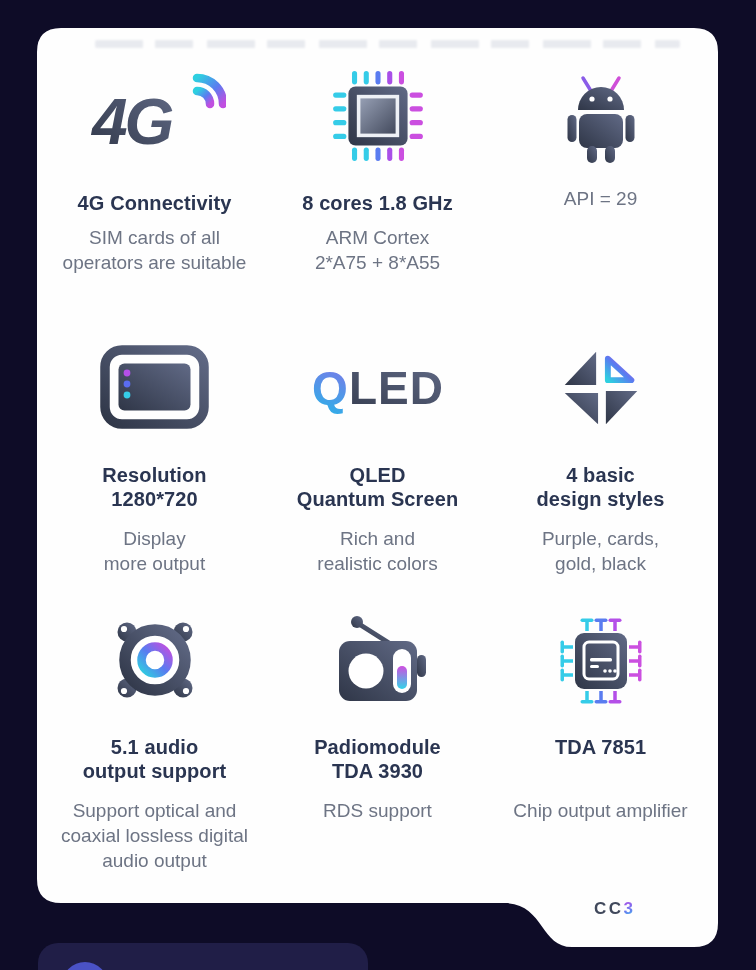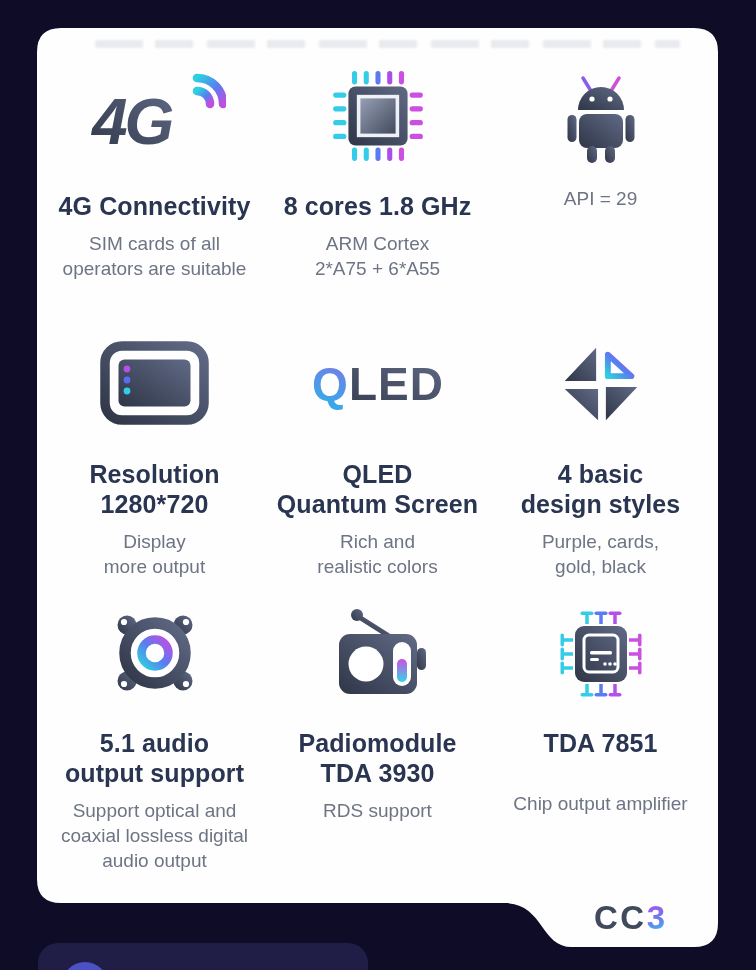--- a/index.html
+++ b/index.html
@@ -16,30 +16,30 @@
     opacity:.45;filter:blur(1.2px);
   }
   .grid{
     position:absolute;left:37px;top:28px;width:681px;height:875px;
     display:grid;grid-template-columns:repeat(3,1fr);grid-template-rows:repeat(3,1fr);
     padding:28px 6px 30px 6px;
   }
   .cell{display:flex;flex-direction:column;align-items:center;text-align:center;}
   .icon-box{height:120px;display:flex;align-items:center;justify-content:center;}
   .title{
-    margin-top:15px;font-size:25px;line-height:1.2;font-weight:bold;
+    margin-top:15px;font-size:20px;line-height:1.2;font-weight:bold;
     color:#2a3551;white-space:pre-line;letter-spacing:.1px;
   }
   .subtitle{
     margin-top:10px;font-size:19px;line-height:1.32;color:#6d7484;white-space:pre-line;
   }
   .r23 .title{min-height:53px;}
   .cc3{
     position:absolute;left:594px;top:899px;
-    font-size:33px;font-weight:800;letter-spacing:2.5px;color:#41495c;
+    font-size:17px;font-weight:800;letter-spacing:2.5px;color:#41495c;
   }
   .cc3 .three{
     background:linear-gradient(160deg,#b04fe8 10%,#6a7cf0 55%,#35cce8 95%);
     -webkit-background-clip:text;background-clip:text;color:transparent;
     font-weight:800;
   }
   .teaser{
     position:absolute;left:38px;top:943px;width:330px;height:40px;
     background:#201e47;border-radius:20px 20px 0 0;
   }
@@ -128,21 +128,21 @@
         <rect x="36" y="81" width="5" height="13" rx="2.5" fill="#35cce8"></rect>
         <rect x="47.5" y="81" width="5" height="13" rx="2.5" fill="#5a7cf0"></rect>
         <rect x="59" y="81" width="5" height="13" rx="2.5" fill="#a94fe8"></rect>
         <rect x="70.5" y="81" width="5" height="13" rx="2.5" fill="#cb4fe0"></rect>
         <rect x="21" y="21" width="58" height="58" rx="7" fill="url(#g-slate)"></rect>
         <rect x="31" y="31" width="38" height="38" fill="url(#g-slate-inner)" stroke="#eef1f6" stroke-width="3.5"></rect>
       </svg>
     </div>
     <div class="title">8 cores 1.8 GHz</div>
     <div class="subtitle">ARM Cortex
-2*A75 + 6*A55</div>
+2*A75 + 8*A55</div>
   </div>
 
   <div class="cell">
     <div class="icon-box">
       <svg width="110" height="100" viewBox="0 0 110 100">
         <line x1="45" y1="25" x2="37" y2="12" stroke="#8a5ce8" stroke-width="3.5" stroke-linecap="round"></line>
         <line x1="65" y1="25" x2="73" y2="12" stroke="#cf4fd8" stroke-width="3.5" stroke-linecap="round"></line>
         <path d="M 32 44 A 23 23 0 0 1 78 44 Z" fill="url(#g-slate)"></path>
         <circle cx="46" cy="33" r="2.6" fill="#ffffff"></circle>
         <circle cx="64" cy="33" r="2.6" fill="#ffffff"></circle>

